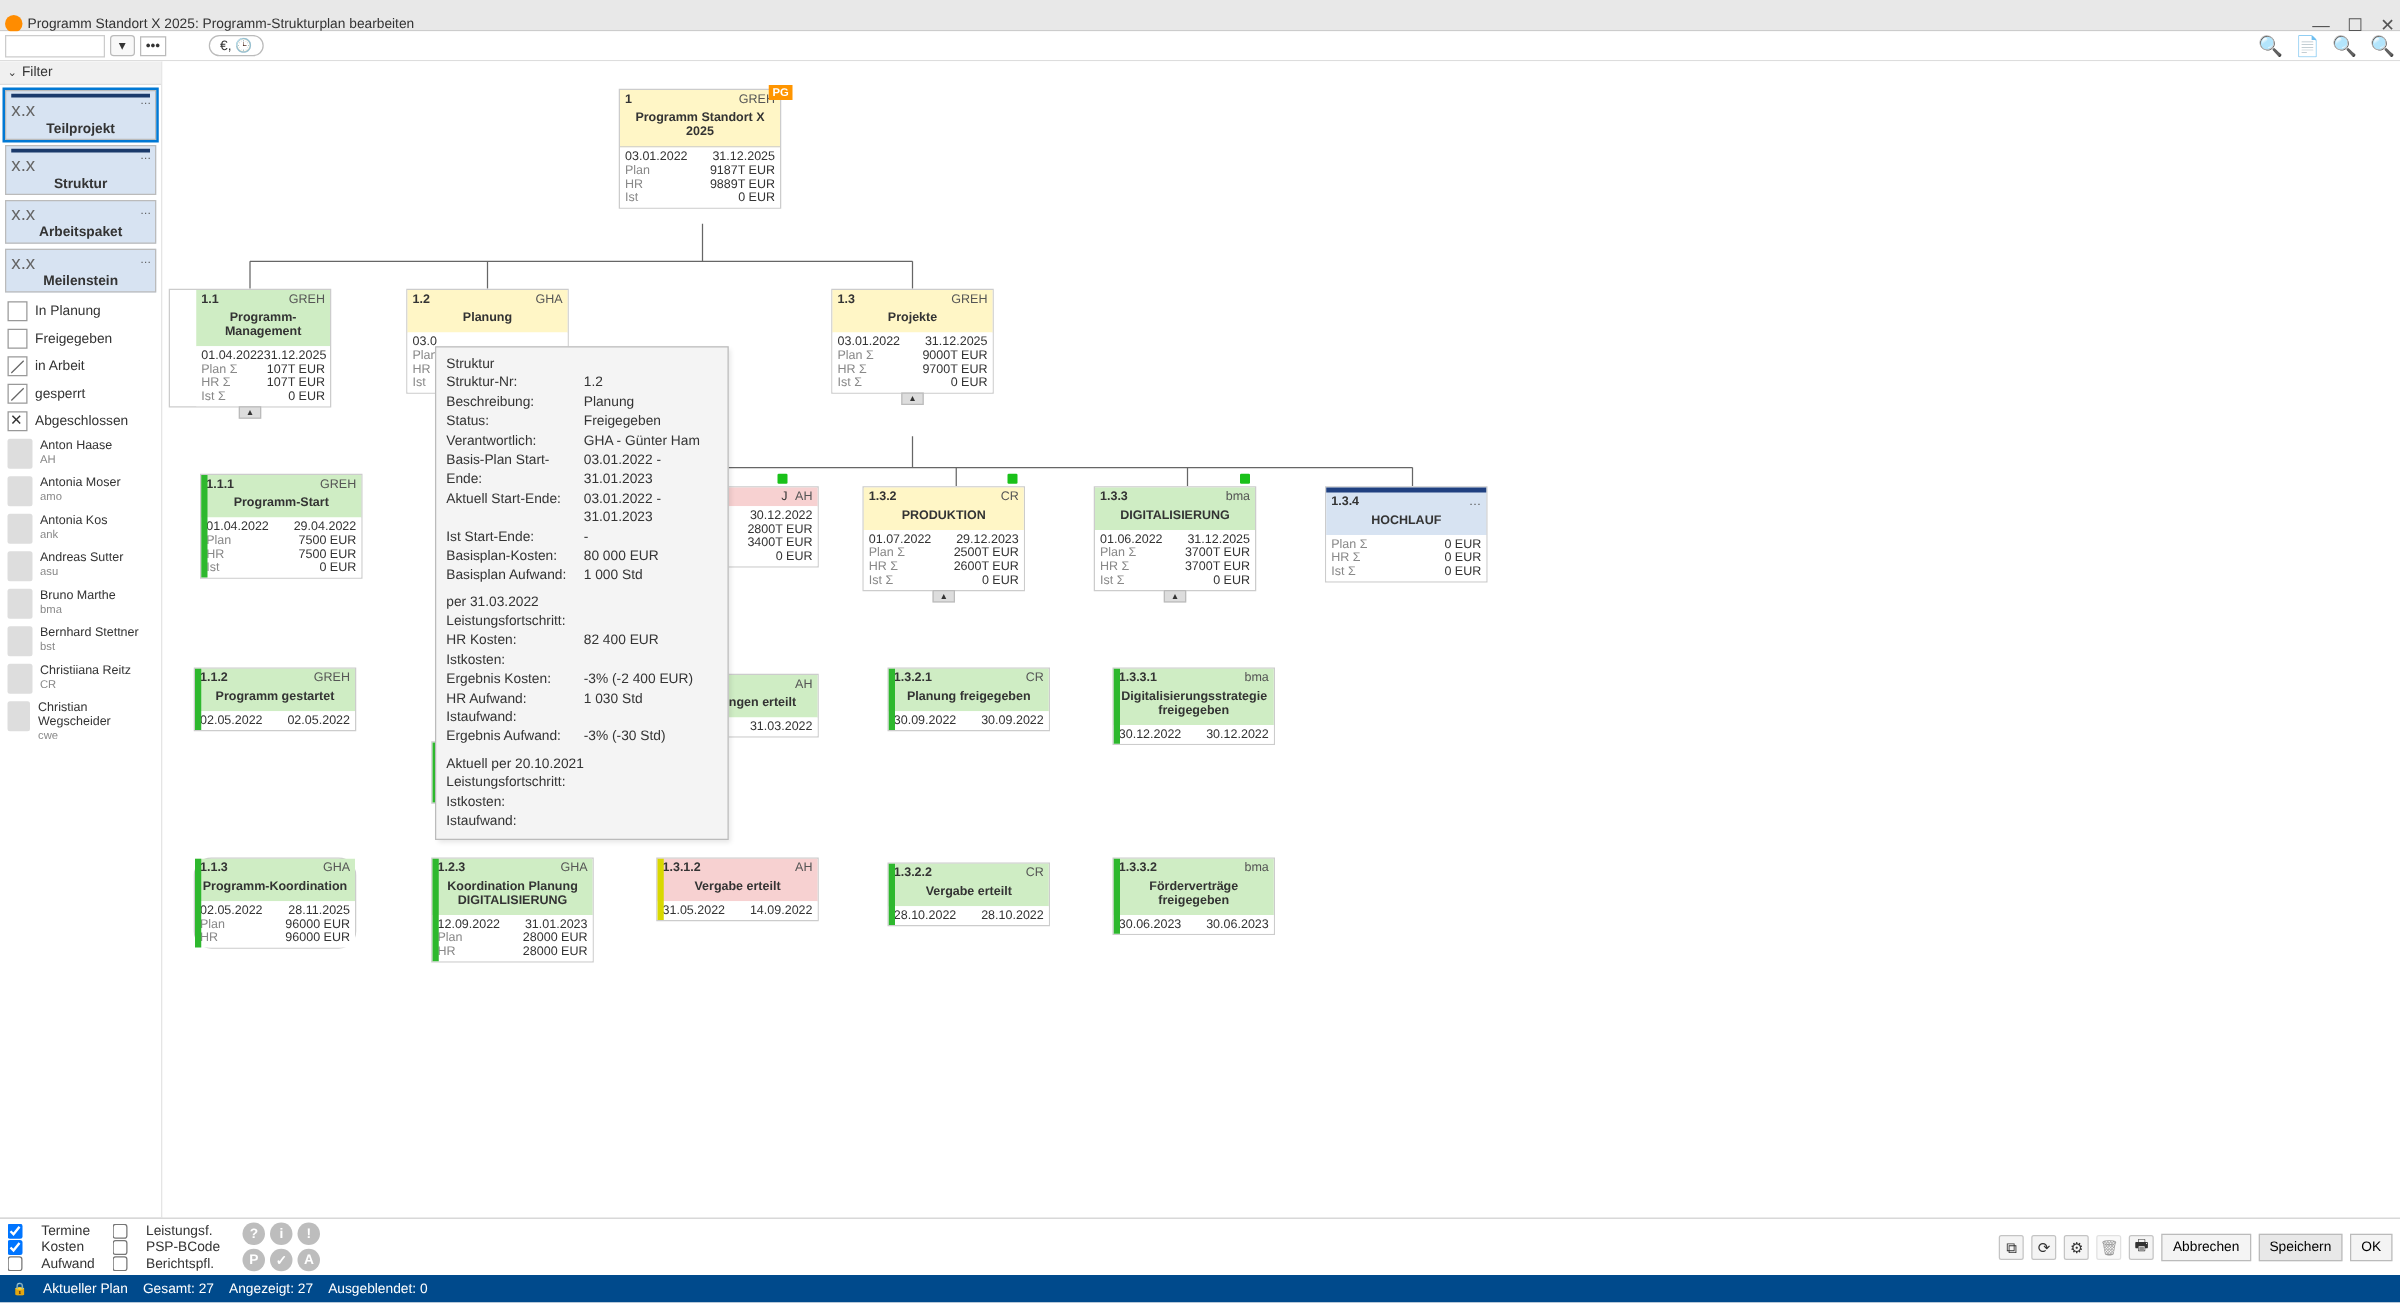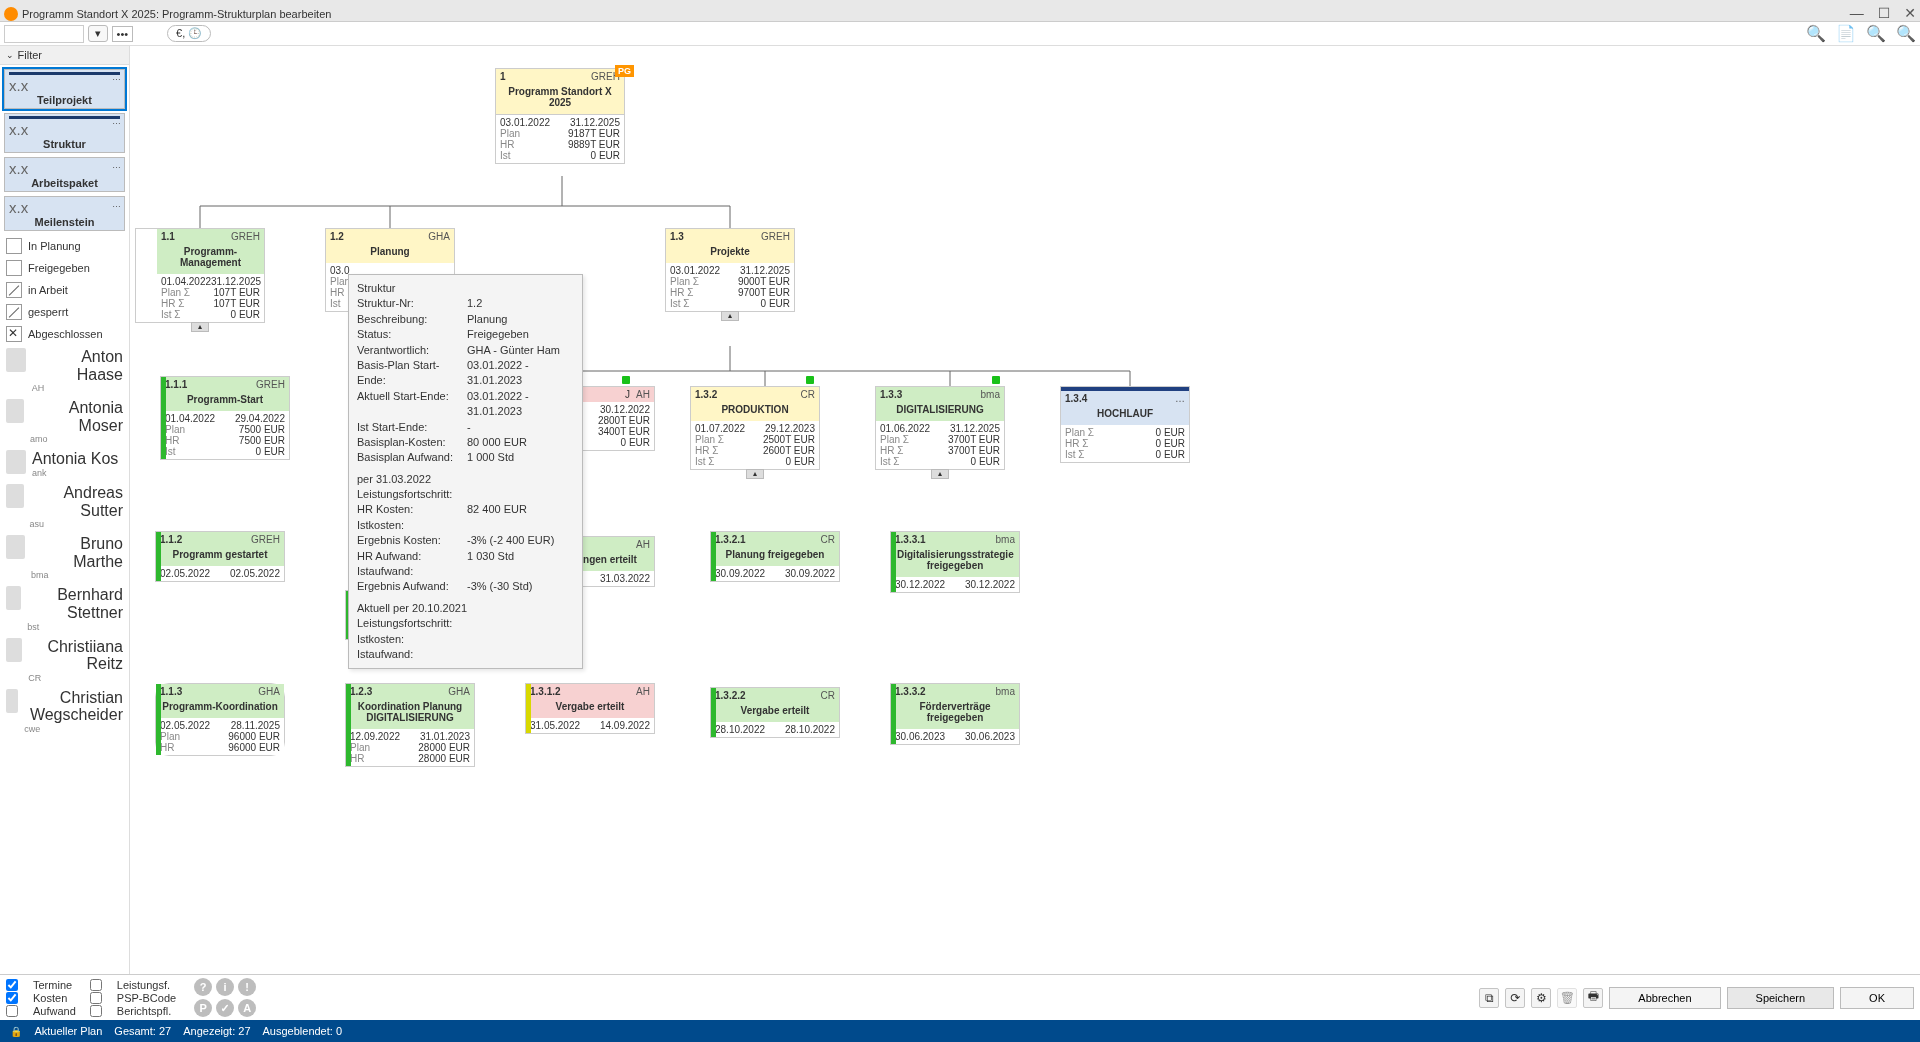--- a/index.html
+++ b/index.html
@@ -1,20 +1,20 @@
 <!DOCTYPE html>
 <html><head>
 <meta charset="utf-8">
 <style>
 * { box-sizing: border-box; margin: 0; padding: 0; font-family: "Segoe UI", Tahoma, sans-serif; }
 html, body { height: 100%; background: #f0f0f0; }
 body { display: flex; flex-direction: column; font-size: 11px; color: #333; }
 
 
-.titlebar { background: #e8e8e8; height: 22px; display: flex; align-items: flex-end; justify-content: space-between; padding: 0 4px; border-bottom: 1px solid #ccc; }
+.titlebar { background: #e8e8e8; height: 22px; display: flex; align-items: flex-start; justify-content: space-between; padding: 12px 4px; border-bottom: 1px solid #ccc; }
 .titlebar .left { display: flex; align-items: center; gap: 4px; }
 .titlebar .icon { width: 14px; height: 14px; background: #ff8c00; border-radius: 50%; }
 .titlebar .right { display: flex; gap: 14px; color: #555; font-size: 14px; }
 .titlebar .right span { cursor: pointer; }
 
 
 .toolbar { background: #fff; height: 24px; display: flex; align-items: center; padding: 0 4px; gap: 4px; border-bottom: 1px solid #ddd; }
 .toolbar input[type=text] { width: 80px; height: 18px; border: 1px solid #ccc; font-size: 11px; padding: 0 2px; }
 .toolbar .pill { border: 1px solid #bbb; border-radius: 3px; padding: 1px 6px; font-size: 11px; cursor: pointer; background: #f8f8f8; }
 .toolbar .spacer { flex: 1; }
@@ -39,21 +39,21 @@
 .type-chip .dots { position: absolute; right: 3px; top: 2px; font-size: 9px; color: #555; }
 .type-chip .label { text-align: center; font-weight: 600; }
 
 .status-row { display: flex; align-items: center; gap: 6px; padding: 3px 6px; }
 .status-sq { width: 16px; height: 16px; border: 1px solid #999; display: inline-block; position: relative; }
 .status-sq.diag::after { content: ""; position: absolute; left: 0; right: 0; top: 50%; border-top: 1px solid #666; transform: rotate(-45deg); }
 .status-sq.cross::before { content: "✕"; font-size: 12px; position: absolute; left: 1px; top: -1px; color: #333; }
 
 .person { display: flex; align-items: flex-start; gap: 6px; padding: 3px 6px; }
 .avatar { width: 20px; height: 24px; background: #ddd; border-radius: 2px; }
-.person .name { font-size: 16px; line-height: 1.1; text-align: right; }
+.person .name { font-size: 10px; line-height: 1.1; }
 .person .short { color: #888; font-size: 9px; }
 
 
 .canvas { flex: 1; position: relative; overflow: auto; background: #fff; }
 .canvas svg.connectors { position: absolute; inset: 0; pointer-events: none; }
 
 .node { position: absolute; width: 130px; background: #fff; border: 1px solid #ccc; font-size: 10px; }
 .node.wide { width: 130px; }
 .node .pg-badge { position: absolute; right: -10px; top: -4px; background: #ff9500; color: #fff; font-weight: bold; font-size: 9px; padding: 1px 3px; }
 .node .head { padding: 2px 4px; }
@@ -89,21 +89,21 @@
 .footer { border-top: 1px solid #ccc; background: #fff; }
 .footer .frow { display: flex; align-items: center; gap: 8px; padding: 3px 6px; justify-content: space-between; }
 .footer .checks { display: flex; gap: 14px; }
 .footer .checks .col { display: flex; flex-direction: column; gap: 1px; }
 .footer .checks label { display: flex; align-items: center; gap: 15px; font-size: 11px; }
 .footer input[type=checkbox] { width: 12px; height: 12px; }
 .icon-btn { width: 20px; height: 20px; border: 1px solid #c4c4c4; background: #f4f4f4; display: inline-flex; align-items: center; justify-content: center; font-size: 12px; cursor: pointer; border-radius: 2px; }
 .icon-btn.disabled { opacity: .5; cursor: default; }
 .circle-btn { width: 18px; height: 18px; border-radius: 50%; background: #bdbdbd; color: #fff; display: inline-flex; align-items: center; justify-content: center; font-size: 11px; font-weight: bold; cursor: pointer; }
 .footer .right-btns { display: flex; align-items: center; gap: 6px; }
-.footer button.txt { height: 22px; padding: 2px 28px; border: 1px solid #bbb; background: #f4f4f4; font-size: 11px; cursor: pointer; }
+.footer button.txt { height: 22px; padding: 2px 8px; border: 1px solid #bbb; background: #f4f4f4; font-size: 11px; cursor: pointer; }
 .footer button.primary { background: #e8e8e8; }
 
 
 .statusbar { background: #004a8c; color: #fff; height: 22px; display: flex; align-items: center; gap: 12px; padding: 0 10px; font-size: 11px; }
 .statusbar .lock::before { content: "🔒"; font-size: 10px; }
 
 
 .sidebar-scroll::-webkit-scrollbar { width: 10px; }
 .sidebar-scroll::-webkit-scrollbar-thumb { background: #ccc; }
 </style>

